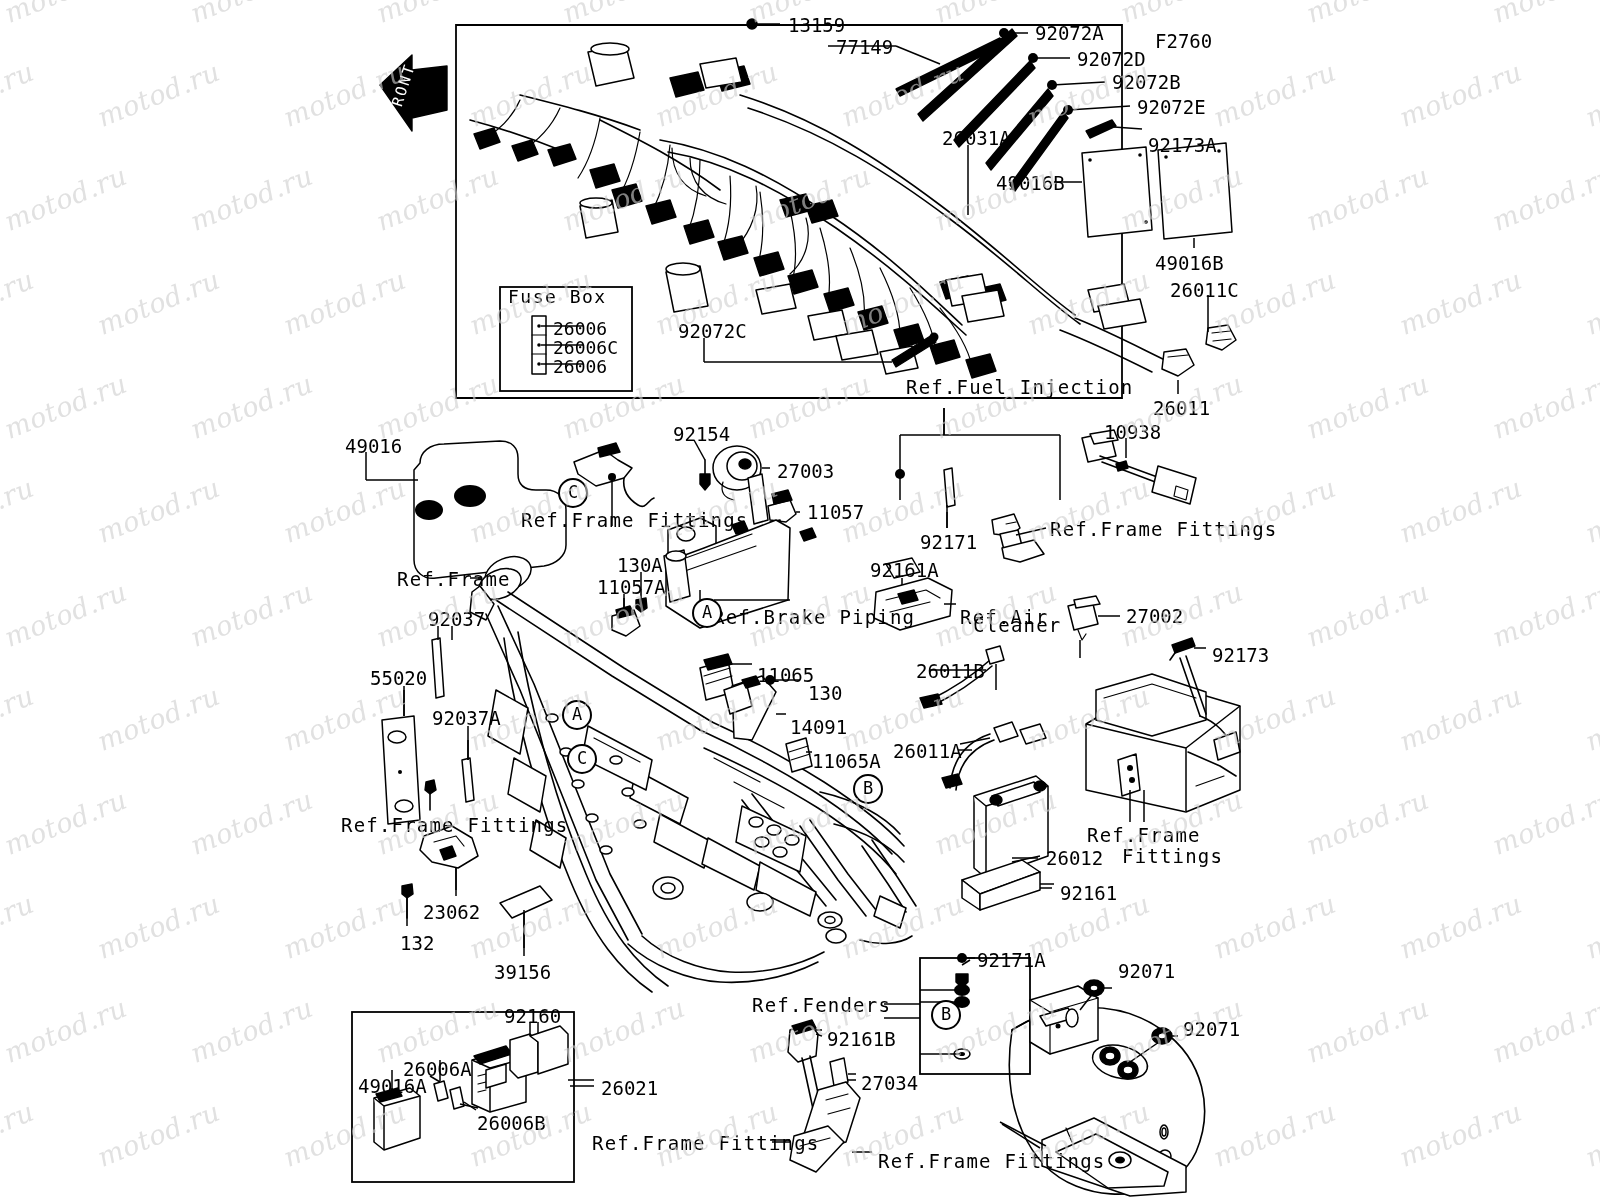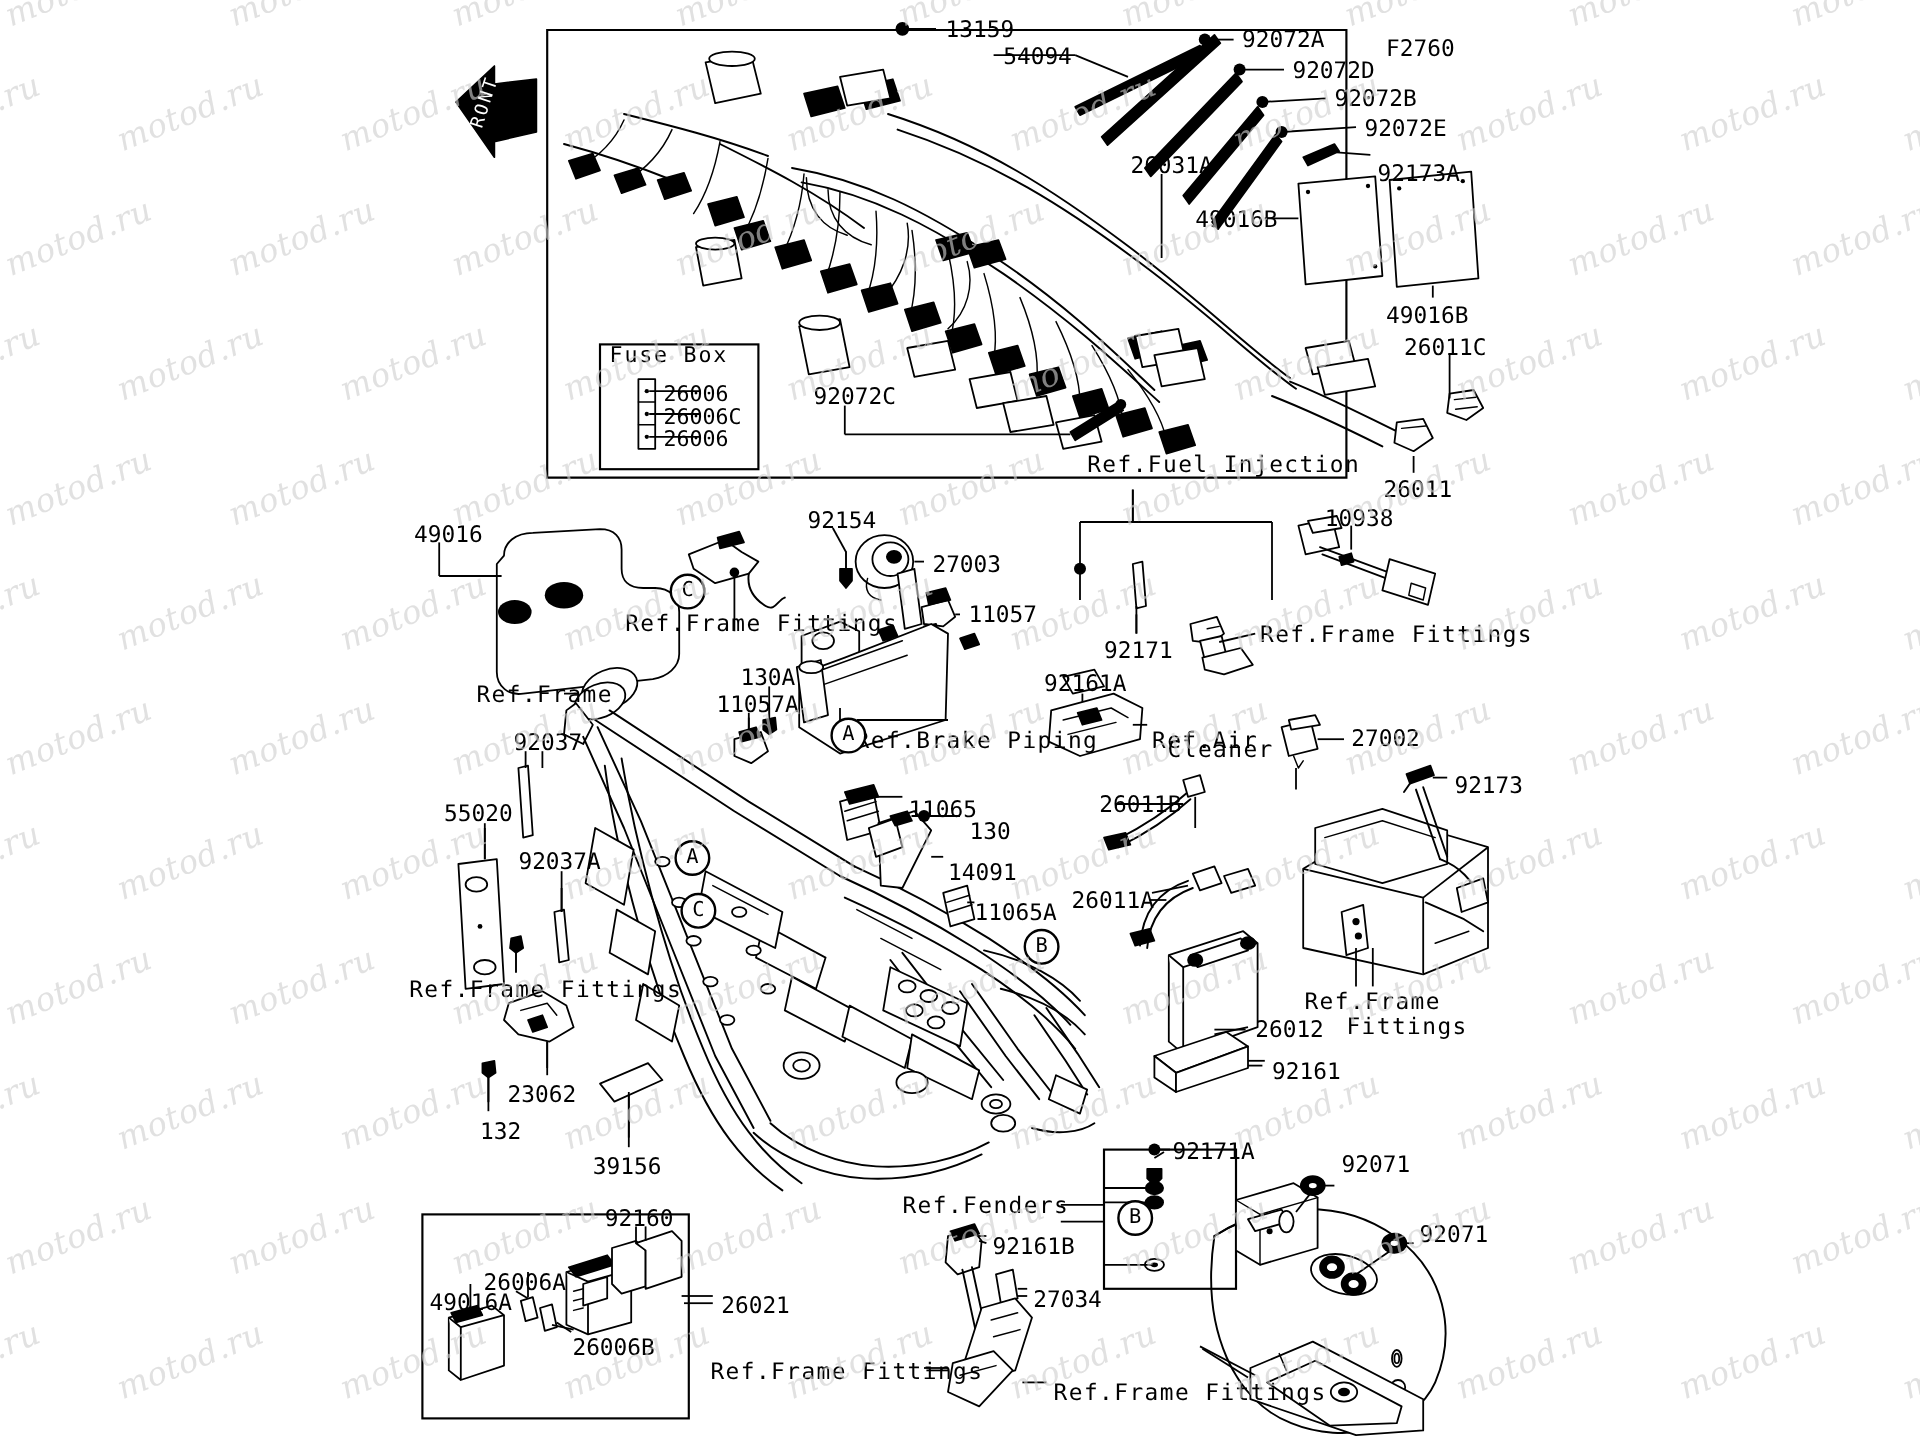--- a/index.html
+++ b/index.html
@@ -889,21 +889,21 @@
       <div class="wm" style="left: 1488px; top: 1248px;">motod.ru</div>
     </div>
 
   <div id="labels">
 
     <div class="lbl fbox" style="left:508px; top:288px;">Fuse Box</div>
     <div class="lbl small" style="left:553px; top:320px;">26006</div>
     <div class="lbl small" style="left:553px; top:339px;">26006C</div>
     <div class="lbl small" style="left:553px; top:358px;">26006</div>
   <div class="lbl" style="left: 788px; top: 16px;">13159</div>
-      <div class="lbl" style="left: 836px; top: 38px;">54094</div>
+      <div class="lbl" style="left: 836px; top: 38px;">77149</div>
       <div class="lbl" style="left: 1035px; top: 24px;">92072A</div>
       <div class="lbl" style="left: 1155px; top: 32px;">F2760</div>
       <div class="lbl" style="left: 1077px; top: 50px;">92072D</div>
       <div class="lbl" style="left: 1112px; top: 73px;">92072B</div>
       <div class="lbl" style="left: 1137px; top: 98px;">92072E</div>
       <div class="lbl" style="left: 1148px; top: 136px;">92173A</div>
       <div class="lbl" style="left: 942px; top: 129px;">26031A</div>
       <div class="lbl" style="left: 996px; top: 174px;">49016B</div>
       <div class="lbl" style="left: 1155px; top: 254px;">49016B</div>
       <div class="lbl" style="left: 1170px; top: 281px;">26011C</div>

